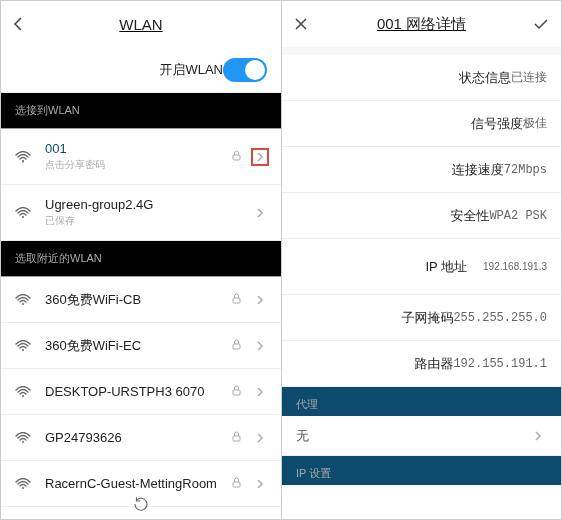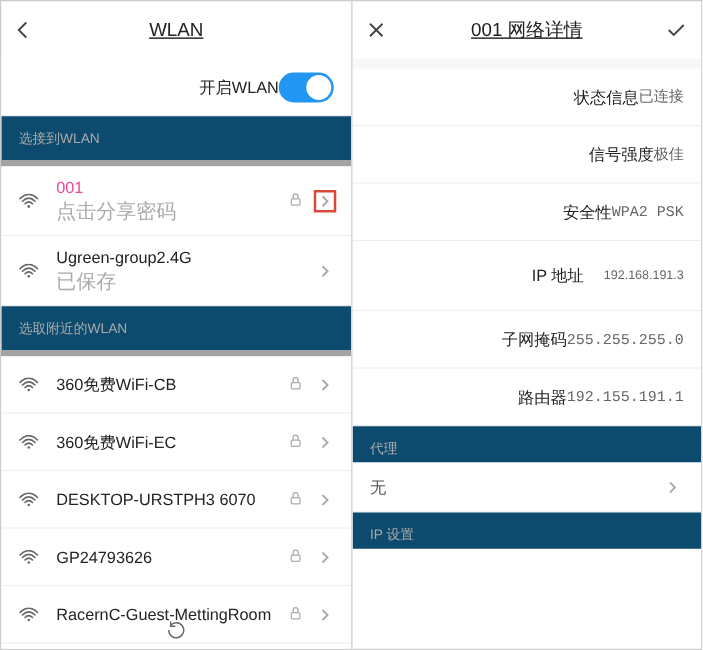--- a/index.html
+++ b/index.html
@@ -7,30 +7,30 @@
 .container { display:flex; width:562px; height:520px; background:#fff; }
 .pane { width:50%; height:100%; border:1px solid #ccc; background:#fff; overflow:hidden; position:relative; }
 .pane-left { border-right:none; }
 .header { display:flex; align-items:center; justify-content:flex-end; height:46px; padding:0 12px;text-decoration:underline; }
 .header .left, .header .right { width:30px; display:flex; align-items:center; }
 .header .title { flex:1; text-align:center; font-size:15px; color:#222; }
 .row { display:flex; align-items:center; justify-content:flex-end; height:46px; padding:0 14px; background:#fff; border-bottom:1px solid #eee; }
 .row .label { font-size:13px; color:#222; }
 .row .value { font-size:12px; color:#666;font-family:Liberation Mono, monospace; }
 .row.tall { height:56px;gap:16px; }
-.section { padding:10px 14px; font-size:11px; color:#aaa; background:#0c4a6e; border-bottom:5px solid #a3a3a3; }
+.section { padding:10px 14px; font-size:11px; color:#aaa; background:#000000; border-bottom:1px solid #a3a3a3; }
 .toggle { width:44px; height:24px; background:#2196f3; border-radius:12px; position:relative; }
 .toggle::after { content:""; position:absolute; width:20px; height:20px; background:#fff; border-radius:50%; right:2px; top:2px; }
 .wifi-item { display:flex; align-items:center; height:46px; padding:0 12px; border-bottom:1px solid #eee; background:#fff; }
 .wifi-item.tall { height:56px; }
 .wifi-icon { width:20px; display:flex; justify-content:center; color:#666; font-size:14px; }
 .wifi-name-wrap { flex:1; margin-left:12px; display:flex; flex-direction:column; }
 .wifi-name { font-size:13px; color:#222; }
-.wifi-sub { font-size:16px; color:#aaa; margin-top:2px;font-family:Liberation Mono, monospace; }
-.name-selected { color:#ec4899; }
+.wifi-sub { font-size:10px; color:#aaa; margin-top:2px;font-family:Liberation Mono, monospace; }
+.name-selected { color:#0c4a6e; }
 .lock-icon { color:#aaa; font-size:11px; margin-right:10px; }
 .chevron { color:#aaa; width:18px; height:18px; display:flex; align-items:center; justify-content:center; }
 .chevron svg { width:8px; height:12px; }
 .red-box { border:2px solid #d94a3a; }
 .footer-icon { position:absolute; bottom:6px; left:0; right:0; display:flex; justify-content:center; color:#666; }
 .footer-icon svg { width:18px; height:18px; }
 .scroll { height:calc(100% - 46px); overflow:hidden; position:relative; }
 .sub-section { padding:10px 14px 4px 14px; font-size:11px; color:#aaa; background:#0c4a6e; }
 .select-row { display:flex; align-items:center; justify-content:space-between; height:40px; padding:0 14px; background:#fff; border-bottom:1px solid #eee; }
 .select-row .label { font-size:13px; color:#555; }
@@ -238,20 +238,24 @@
 
       <div class="row">
         <span class="label">状态信息</span>
         <span class="value">已连接</span>
       </div>
       <div class="row">
         <span class="label">信号强度</span>
         <span class="value">极佳</span>
       </div>
       <div class="row">
+        <span class="label">连接速度</span>
+        <span class="value">72Mbps</span>
+      </div>
+      <div class="row">
         <span class="label">安全性</span>
         <span class="value">WPA2 PSK</span>
       </div>
       <div class="row tall">
         <span class="label">IP 地址</span>
         <div class="value-stack">
           <div>192.168.191.3</div>
         </div>
       </div>
       <div class="row">

